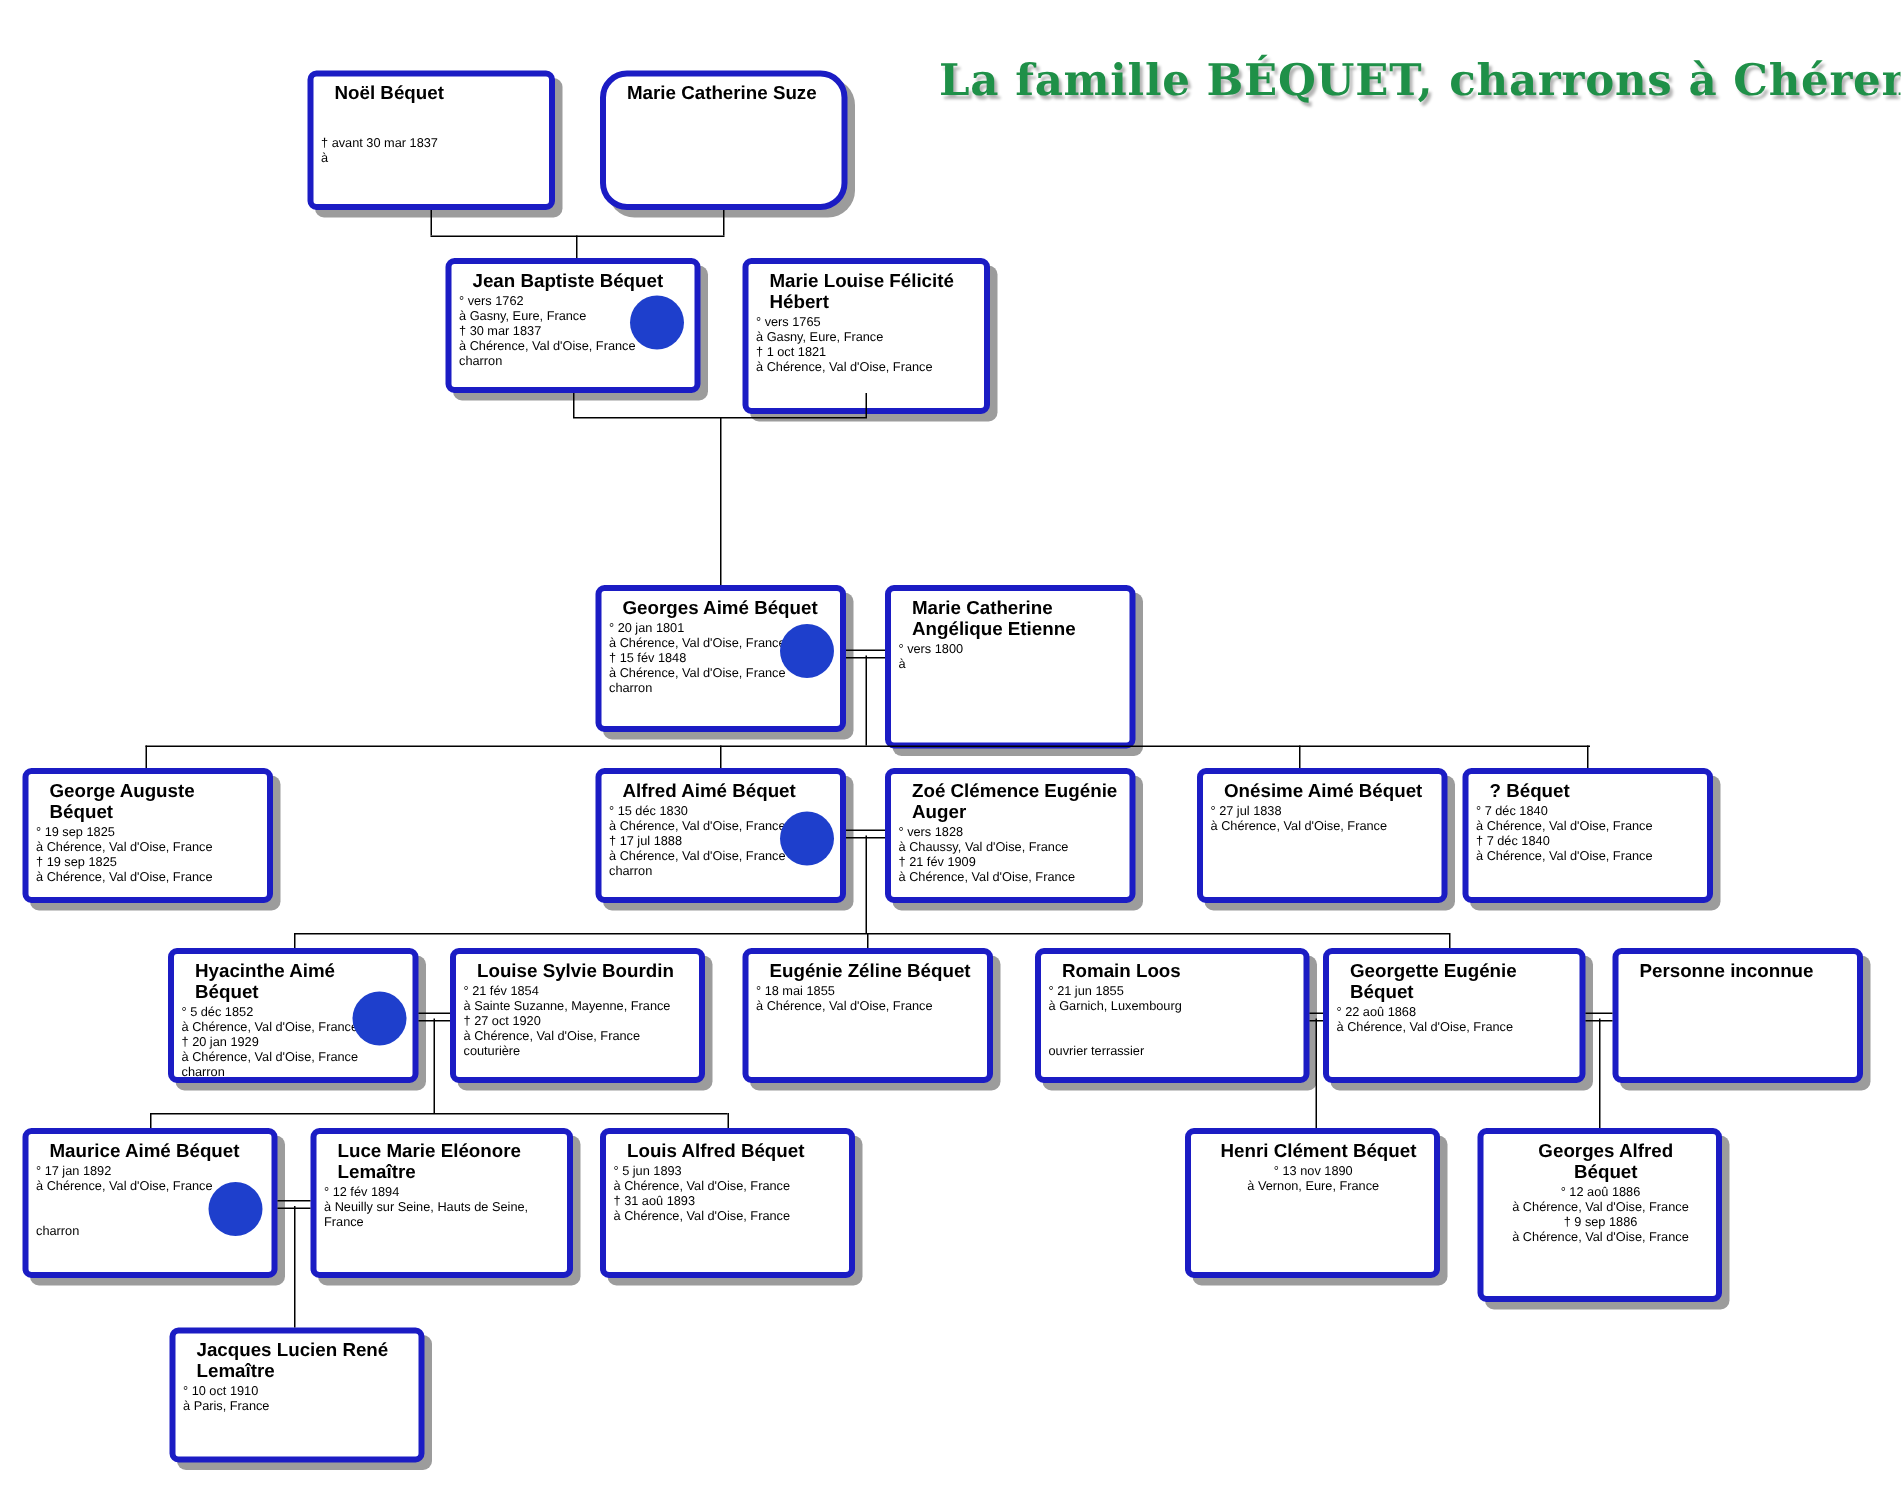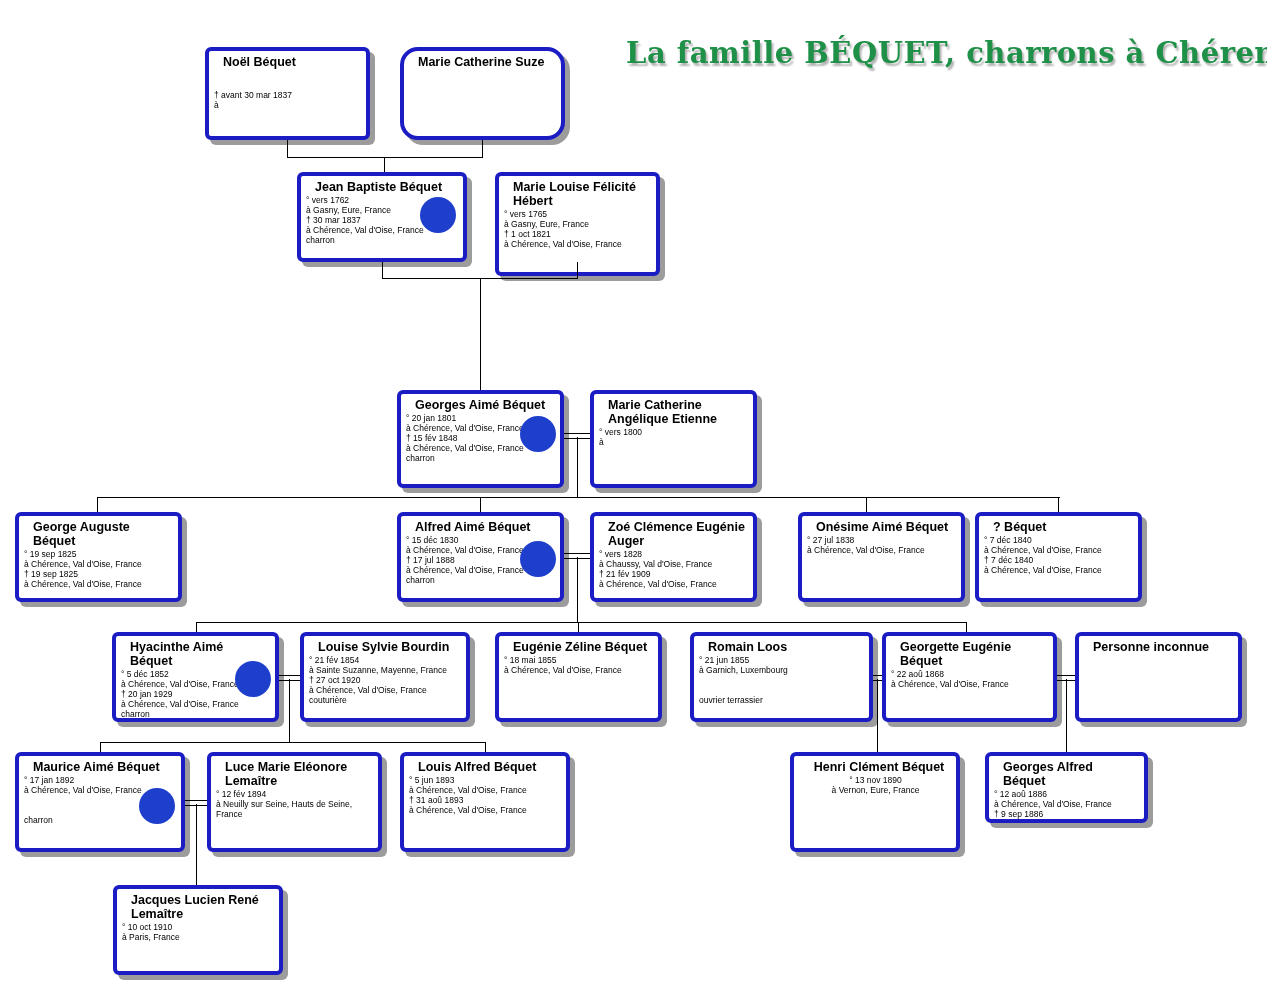--- a/index.html
+++ b/index.html
@@ -70,21 +70,21 @@
 <div class="box" style="left:397px;top:390px;width:167px;height:98px;">
   <div class="pname">Georges Aimé Béquet</div>
   <div class="plines">
     <span>° 20 jan 1801</span>
     <span>à Chérence, Val d'Oise, France</span>
     <span>† 15 fév 1848</span>
     <span>à Chérence, Val d'Oise, France</span>
     <span>charron</span>
   </div>
 </div>
-<div class="box" style="left:590px;top:390px;width:167px;height:98px;">
+<div class="box" style="left:590px;top:390px;width:167px;height:109px;">
   <div class="pname">Marie Catherine Angélique Etienne</div>
   <div class="plines">
     <span>° vers 1800</span>
     <span>à</span>
   </div>
 </div>
 
 <div class="box" style="left:15px;top:512px;width:167px;height:90px;">
   <div class="pname">George Auguste Béquet</div>
   <div class="plines">
@@ -205,21 +205,21 @@
     <span>à Chérence, Val d'Oise, France</span>
   </div>
 </div>
 <div class="box" style="left:790px;top:752px;width:170px;height:100px;text-align:center;">
   <div class="pname">Henri Clément Béquet</div>
   <div class="plines">
     <span>° 13 nov 1890</span>
     <span>à Vernon, Eure, France</span>
   </div>
 </div>
-<div class="box" style="left:985px;top:752px;width:163px;height:71px;">
+<div class="box" style="left:985px;top:752px;width:163px;height:116px;text-align:center;">
   <div class="pname">Georges Alfred Béquet</div>
   <div class="plines">
     <span>° 12 aoû 1886</span>
     <span>à Chérence, Val d'Oise, France</span>
     <span>† 9 sep 1886</span>
     <span>à Chérence, Val d'Oise, France</span>
   </div>
 </div>
 
 <div class="box" style="left:113px;top:885px;width:170px;height:90px;">

